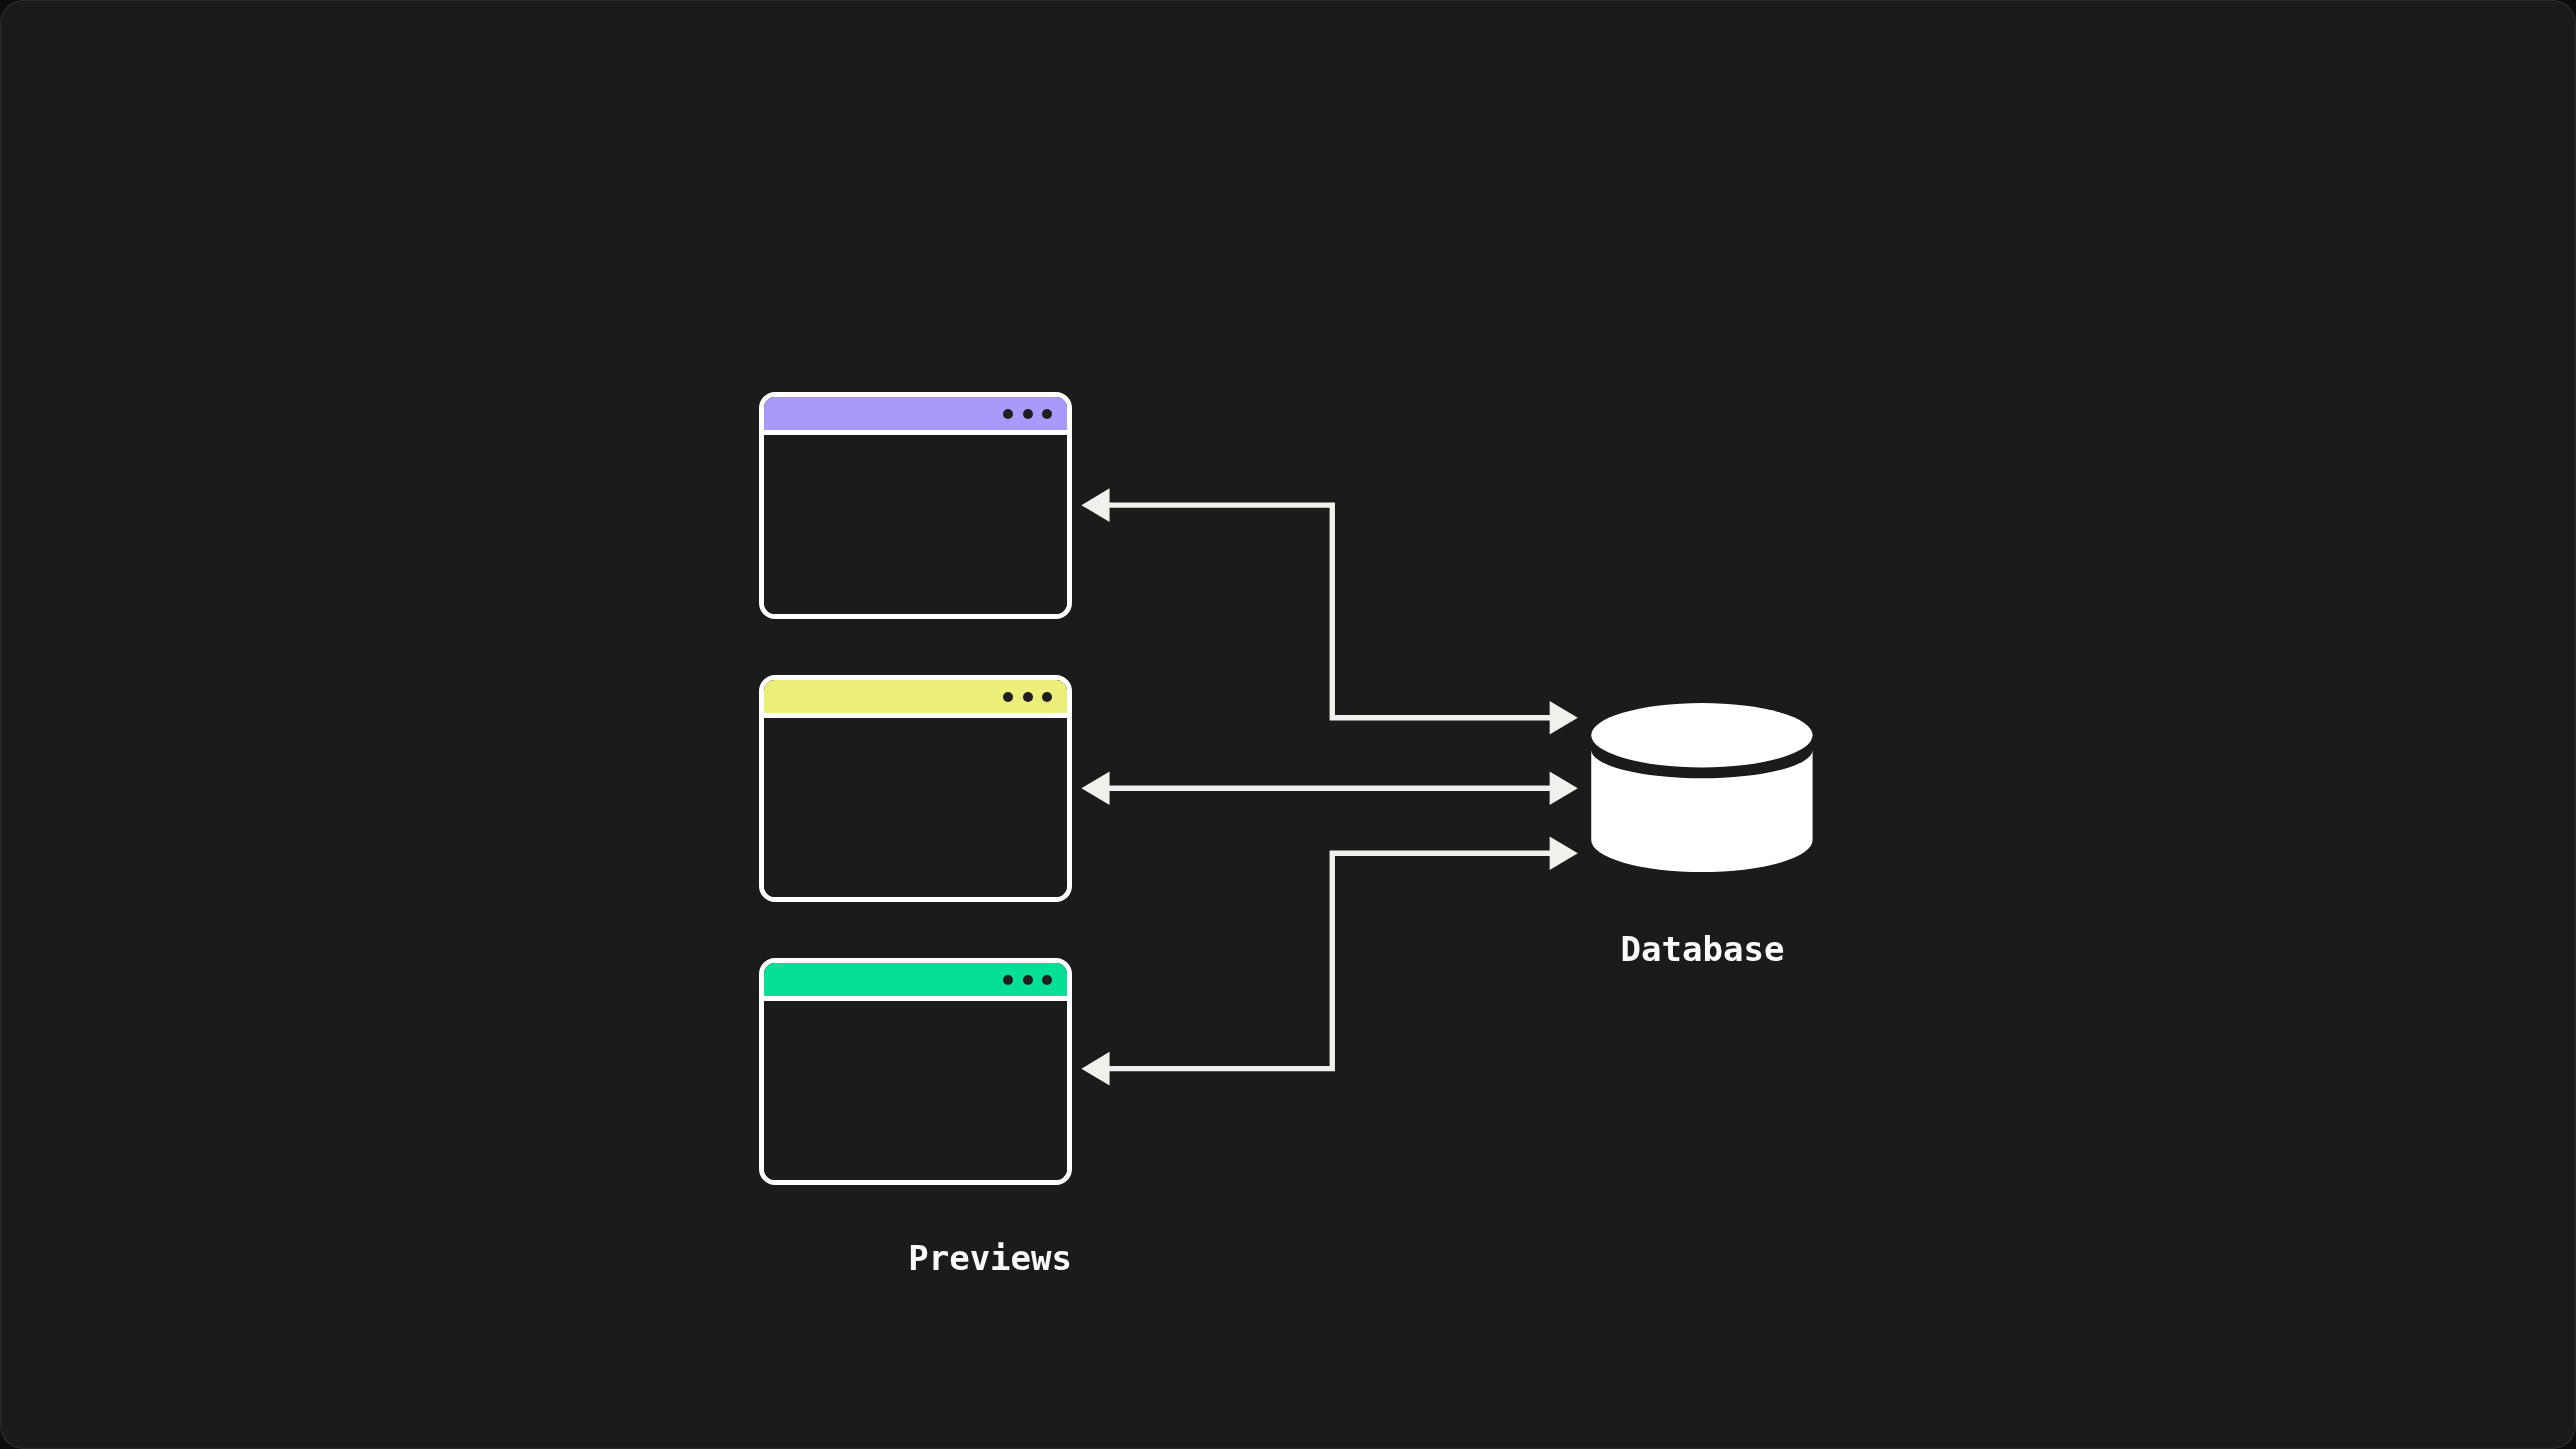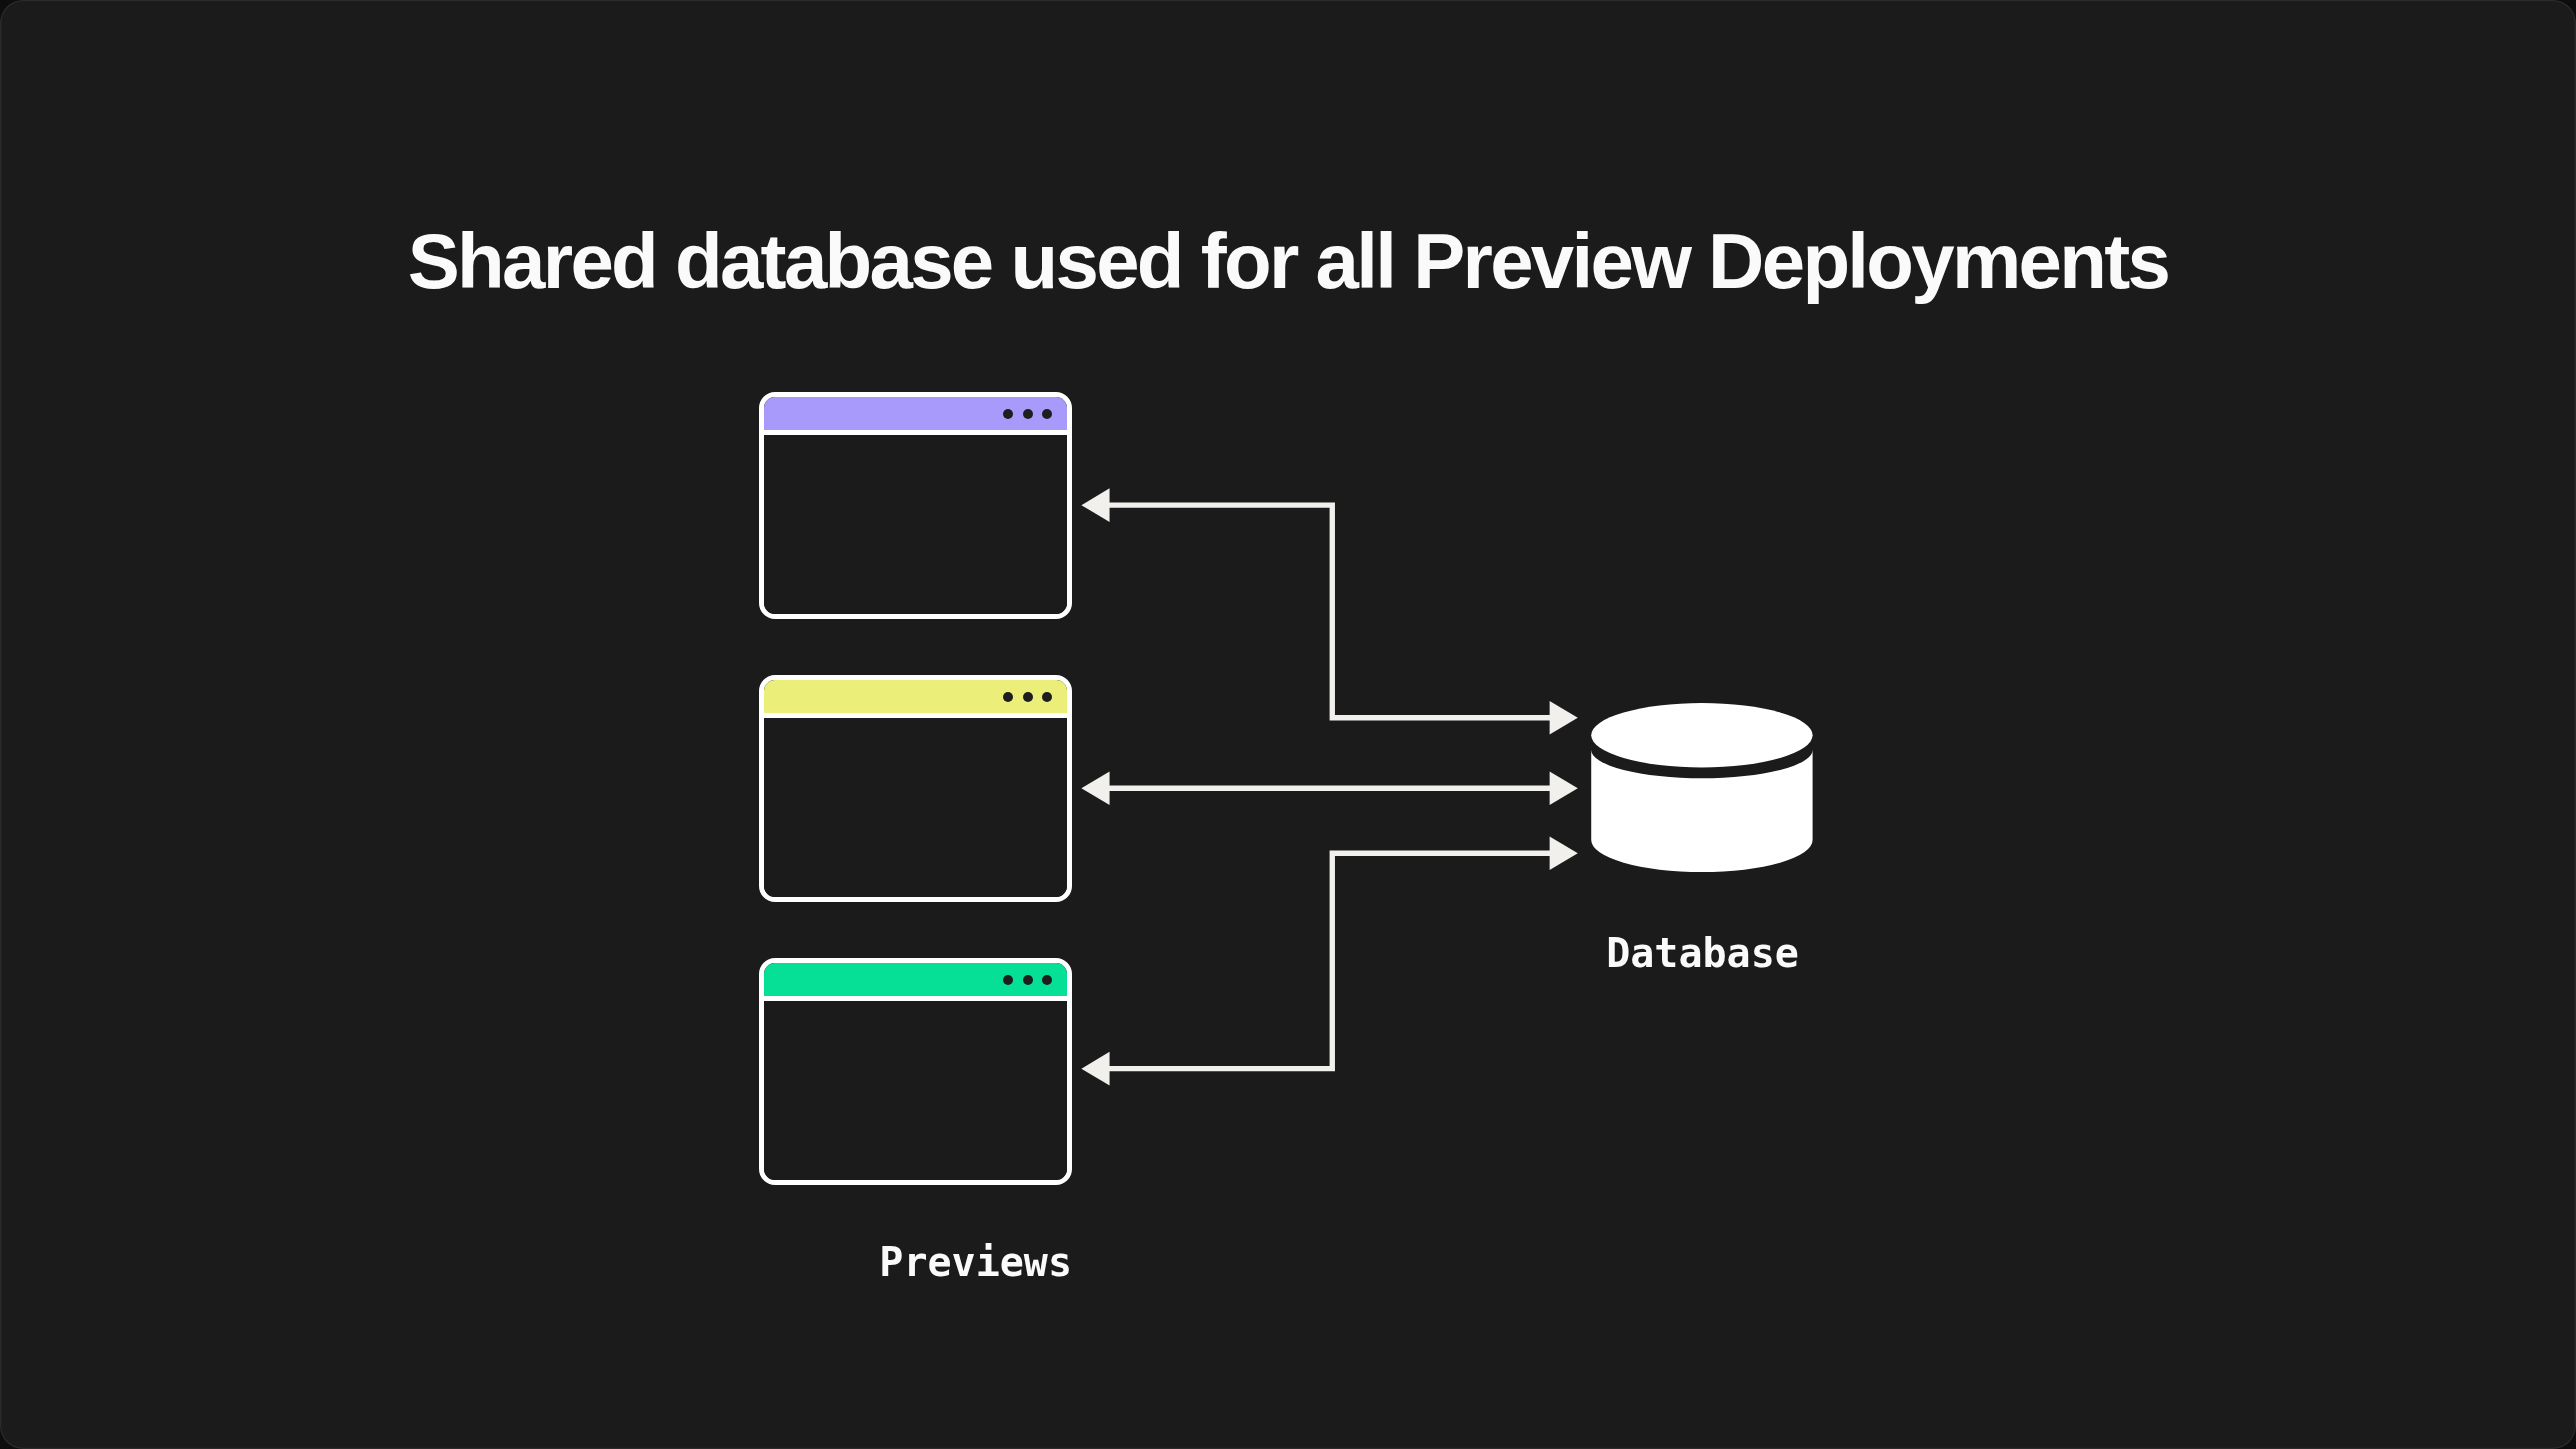--- a/index.html
+++ b/index.html
@@ -73,34 +73,33 @@
     inset: 0;
     width: 2576px;
     height: 1449px;
   }
   .mono-label {
     position: absolute;
     width: 313px;
     text-align: center;
     font-family: "DejaVu Sans Mono", monospace;
     font-weight: 700;
-    font-size: 40px;
+    font-size: 34px;
     line-height: 1.1;
     color: var(--text, #ffffff);
     white-space: nowrap;
   }
   .previews-label { left: 759px; top: 1240px; text-align: right; }
   .database-label { left: 1546px; top: 931px; }
 </style>
 </head>
 <body>
 
 <div class="frame">
 
-  <h1 class="title">Shared database used for all Preview Deployments</h1>
 
   <div class="window w1">
     <div class="titlebar" style="background: rgb(168, 154, 250);">
       <span class="dot"></span>
       <span class="dot"></span>
       <span class="dot"></span>
     </div>
     <div class="window-body"></div>
   </div>
 

